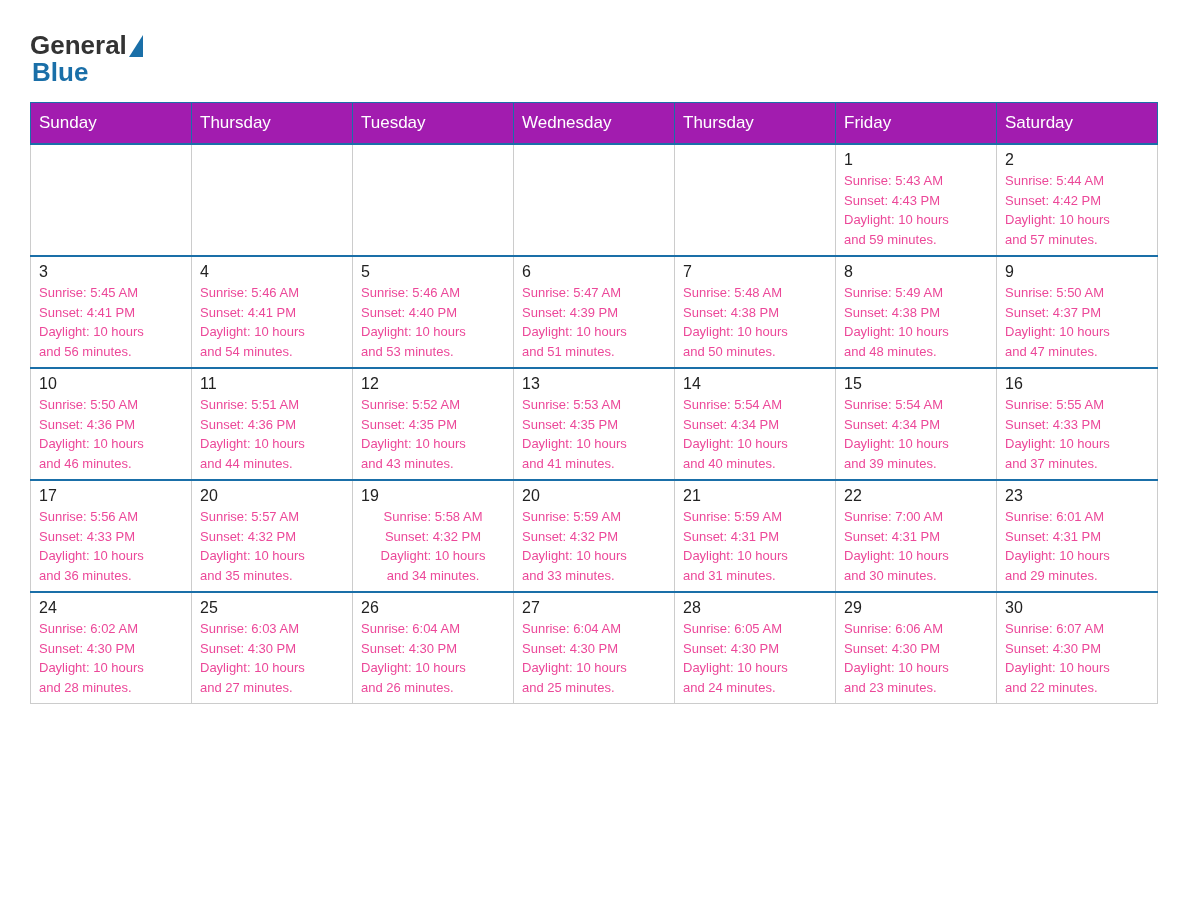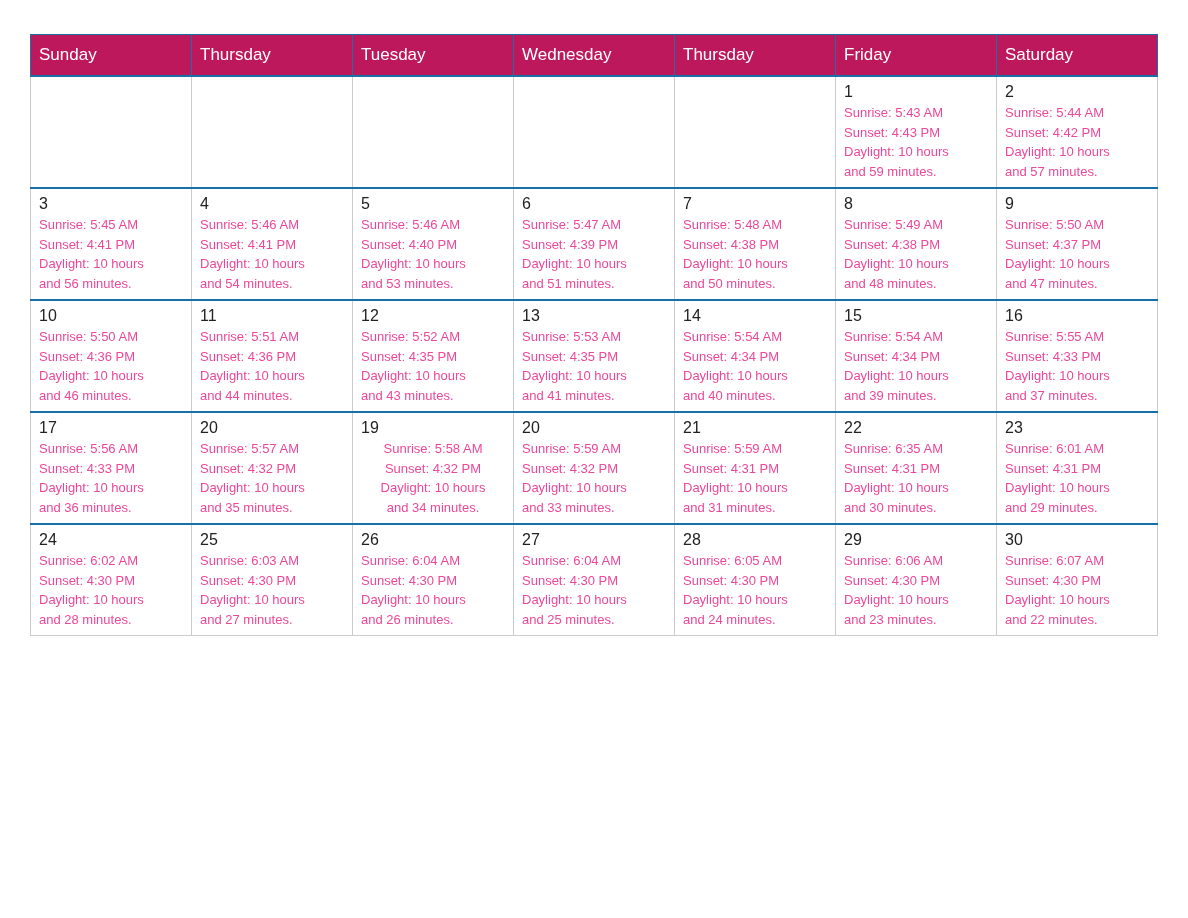--- a/index.html
+++ b/index.html
@@ -59,21 +59,21 @@
       font-size: 20px;
       color: #444;
       margin-top: 4px;
     }
     .calendar {
       width: 100%;
       border-collapse: collapse;
       margin-top: 14px;
     }
     .calendar th {
-      background-color: #be185d;
+      background-color: #a21caf;
       color: white;
       padding: 10px 8px;
       text-align: left;
       font-size: 17px;
       font-weight: normal;
       border: 1px solid #1a6fa8;
     }
     .calendar td {
       vertical-align: top;
       border: 1px solid #ccc;
@@ -100,20 +100,27 @@
       line-height: 1.5;
     }
     .empty-cell {
       background: #f9f9f9;
     }
   </style>
 </head>
 <body>
 
 <div class="header">
+  <div class="logo">
+    <div class="logo-text">
+      <span class="logo-general">General</span>
+      <span class="logo-icon"></span>
+    </div>
+    <span class="logo-blue">Blue</span>
+  </div>
   <div class="title-area">
   </div>
 </div>
 
 <table class="calendar">
   <thead>
     <tr>
     <th>Sunday</th>
         <th>Thursday</th>
         <th>Tuesday</th>
@@ -278,21 +285,21 @@
         </td>
         <td>
           <div class="day-number">21</div>
           <div class="day-info" style="white-space: pre-line;">Sunrise: 5:59 AM
 Sunset: 4:31 PM
 Daylight: 10 hours
 and 31 minutes.</div>
         </td>
         <td>
           <div class="day-number">22</div>
-          <div class="day-info" style="white-space: pre-line;">Sunrise: 6:35 AM
+          <div class="day-info" style="white-space: pre-line;">Sunrise: 7:00 AM
 Sunset: 4:31 PM
 Daylight: 10 hours
 and 30 minutes.</div>
         </td>
         <td>
           <div class="day-number">23</div>
           <div class="day-info" style="white-space: pre-line;">Sunrise: 6:01 AM
 Sunset: 4:31 PM
 Daylight: 10 hours
 and 29 minutes.</div>

